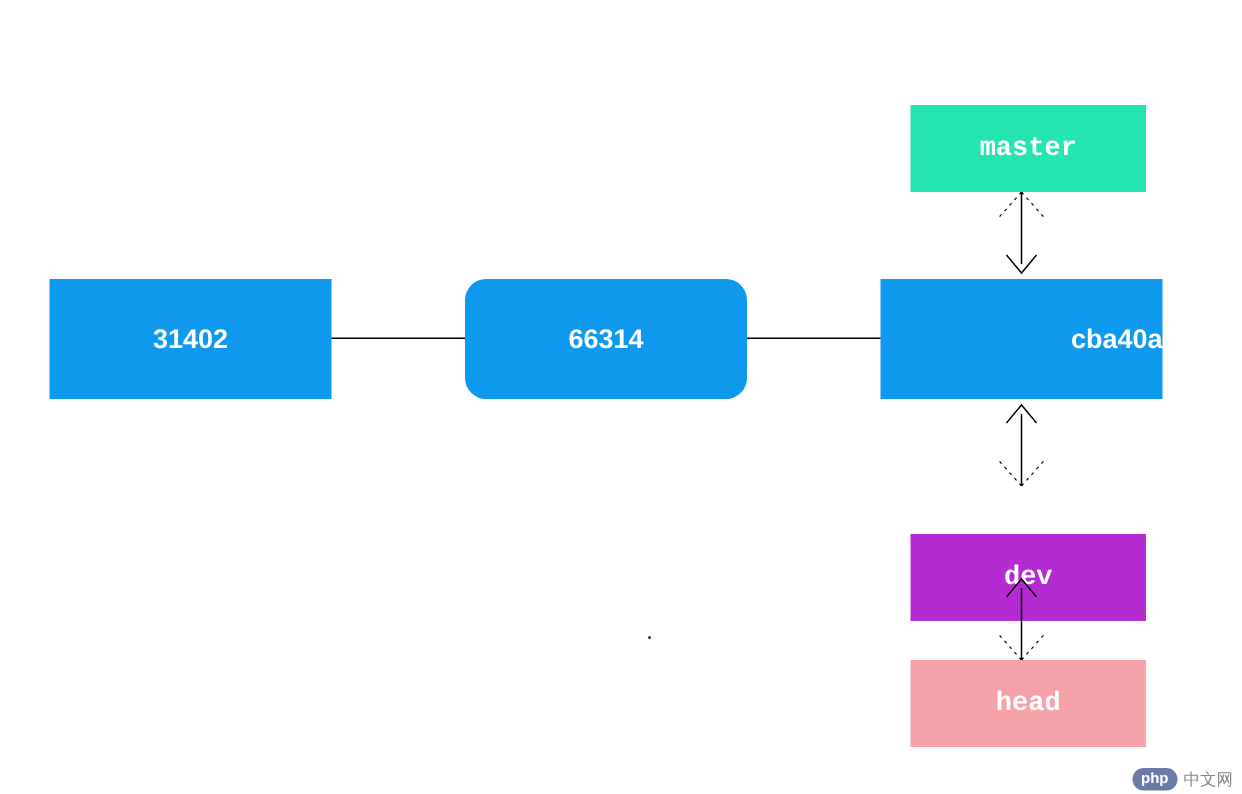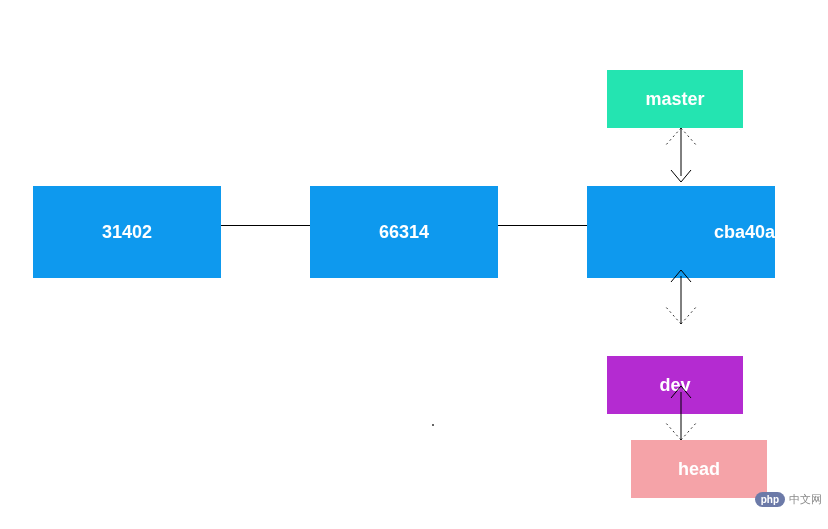--- a/index.html
+++ b/index.html
@@ -14,39 +14,40 @@
       position: absolute;
       display: flex;
       align-items: center;
       justify-content: center;
       color: #ffffff;
       font-weight: bold;
       font-size: 18px;
     }
     .commit {
       width: 188px;
-      height: 92px;
+      height: 80px;
     }
     .ref {
-      width: 136px;
+      width: 157px;
       height: 58px;
+      font-family: Liberation Mono, monospace;
     }
     .connector {
       position: absolute;
       background: #000;
     }
     .h-line { height: 1px; }
     .arrow {
       position: absolute;
       pointer-events: none;
     }
     .watermark {
       position: absolute;
       right: 6px;
-      bottom: 22px;
+      bottom: 2px;
       display: flex;
       align-items: flex-start;
       gap: 4px;
       font-size: 11px;
       color: #888;
     }
     .watermark .php-badge {
       background: #6c7aa8;
       color: #fff;
       font-size: 10px;
@@ -62,37 +63,37 @@
       border-radius: 50%;
     }
   </style>
 </head>
 <body>
 
 <div class="box commit" style="left: 33px; top: 186px; background-color: rgb(14, 153, 238);">
   <span>31402</span>
 </div>
 
-<div class="box commit" style="left: 310px; top: 186px; background-color: rgb(14, 153, 238);">
+<div class="box commit" style="left: 310px; top: 186px; background-color: rgb(14, 153, 238); border-radius: 14px;">
   <span>66314</span>
 </div>
 
 <div class="box commit" style="left: 587px; top: 186px; background-color: rgb(14, 153, 238); justify-content: flex-end;">
   <span>cba40a</span>
 </div>
 
 <div class="box ref" style="left: 607px; top: 70px; background-color: rgb(36, 228, 177);">
   <span>master</span>
 </div>
 
 <div class="box ref" style="left: 607px; top: 324px; background-color: rgb(180, 43, 209); margin-top: 32px;">
   <span>dev</span>
 </div>
 
-<div class="box ref" style="left: 607px; top: 440px; background-color: rgb(245, 163, 168); margin-left: 24px;">
+<div class="box ref" style="left: 607px; top: 440px; background-color: rgb(245, 163, 168);">
   <span>head</span>
 </div>
 
 <div class="connector h-line" style="left:221px; top:225px; width:89px;"></div>
 <div class="connector h-line" style="left:498px; top:225px; width:89px;"></div>
 
 <svg class="arrow" style="left:657px; top:128px; width:48px; height:58px;" viewBox="0 0 48 58">
   <line x1="24" y1="0" x2="24" y2="48" stroke="#000" stroke-width="1"></line>
   <polyline points="14,42 24,54 34,42" fill="none" stroke="#000" stroke-width="1"></polyline>
   <line x1="24" y1="0" x2="8" y2="18" stroke="#000" stroke-width="0.8" stroke-dasharray="2,3"></line>

